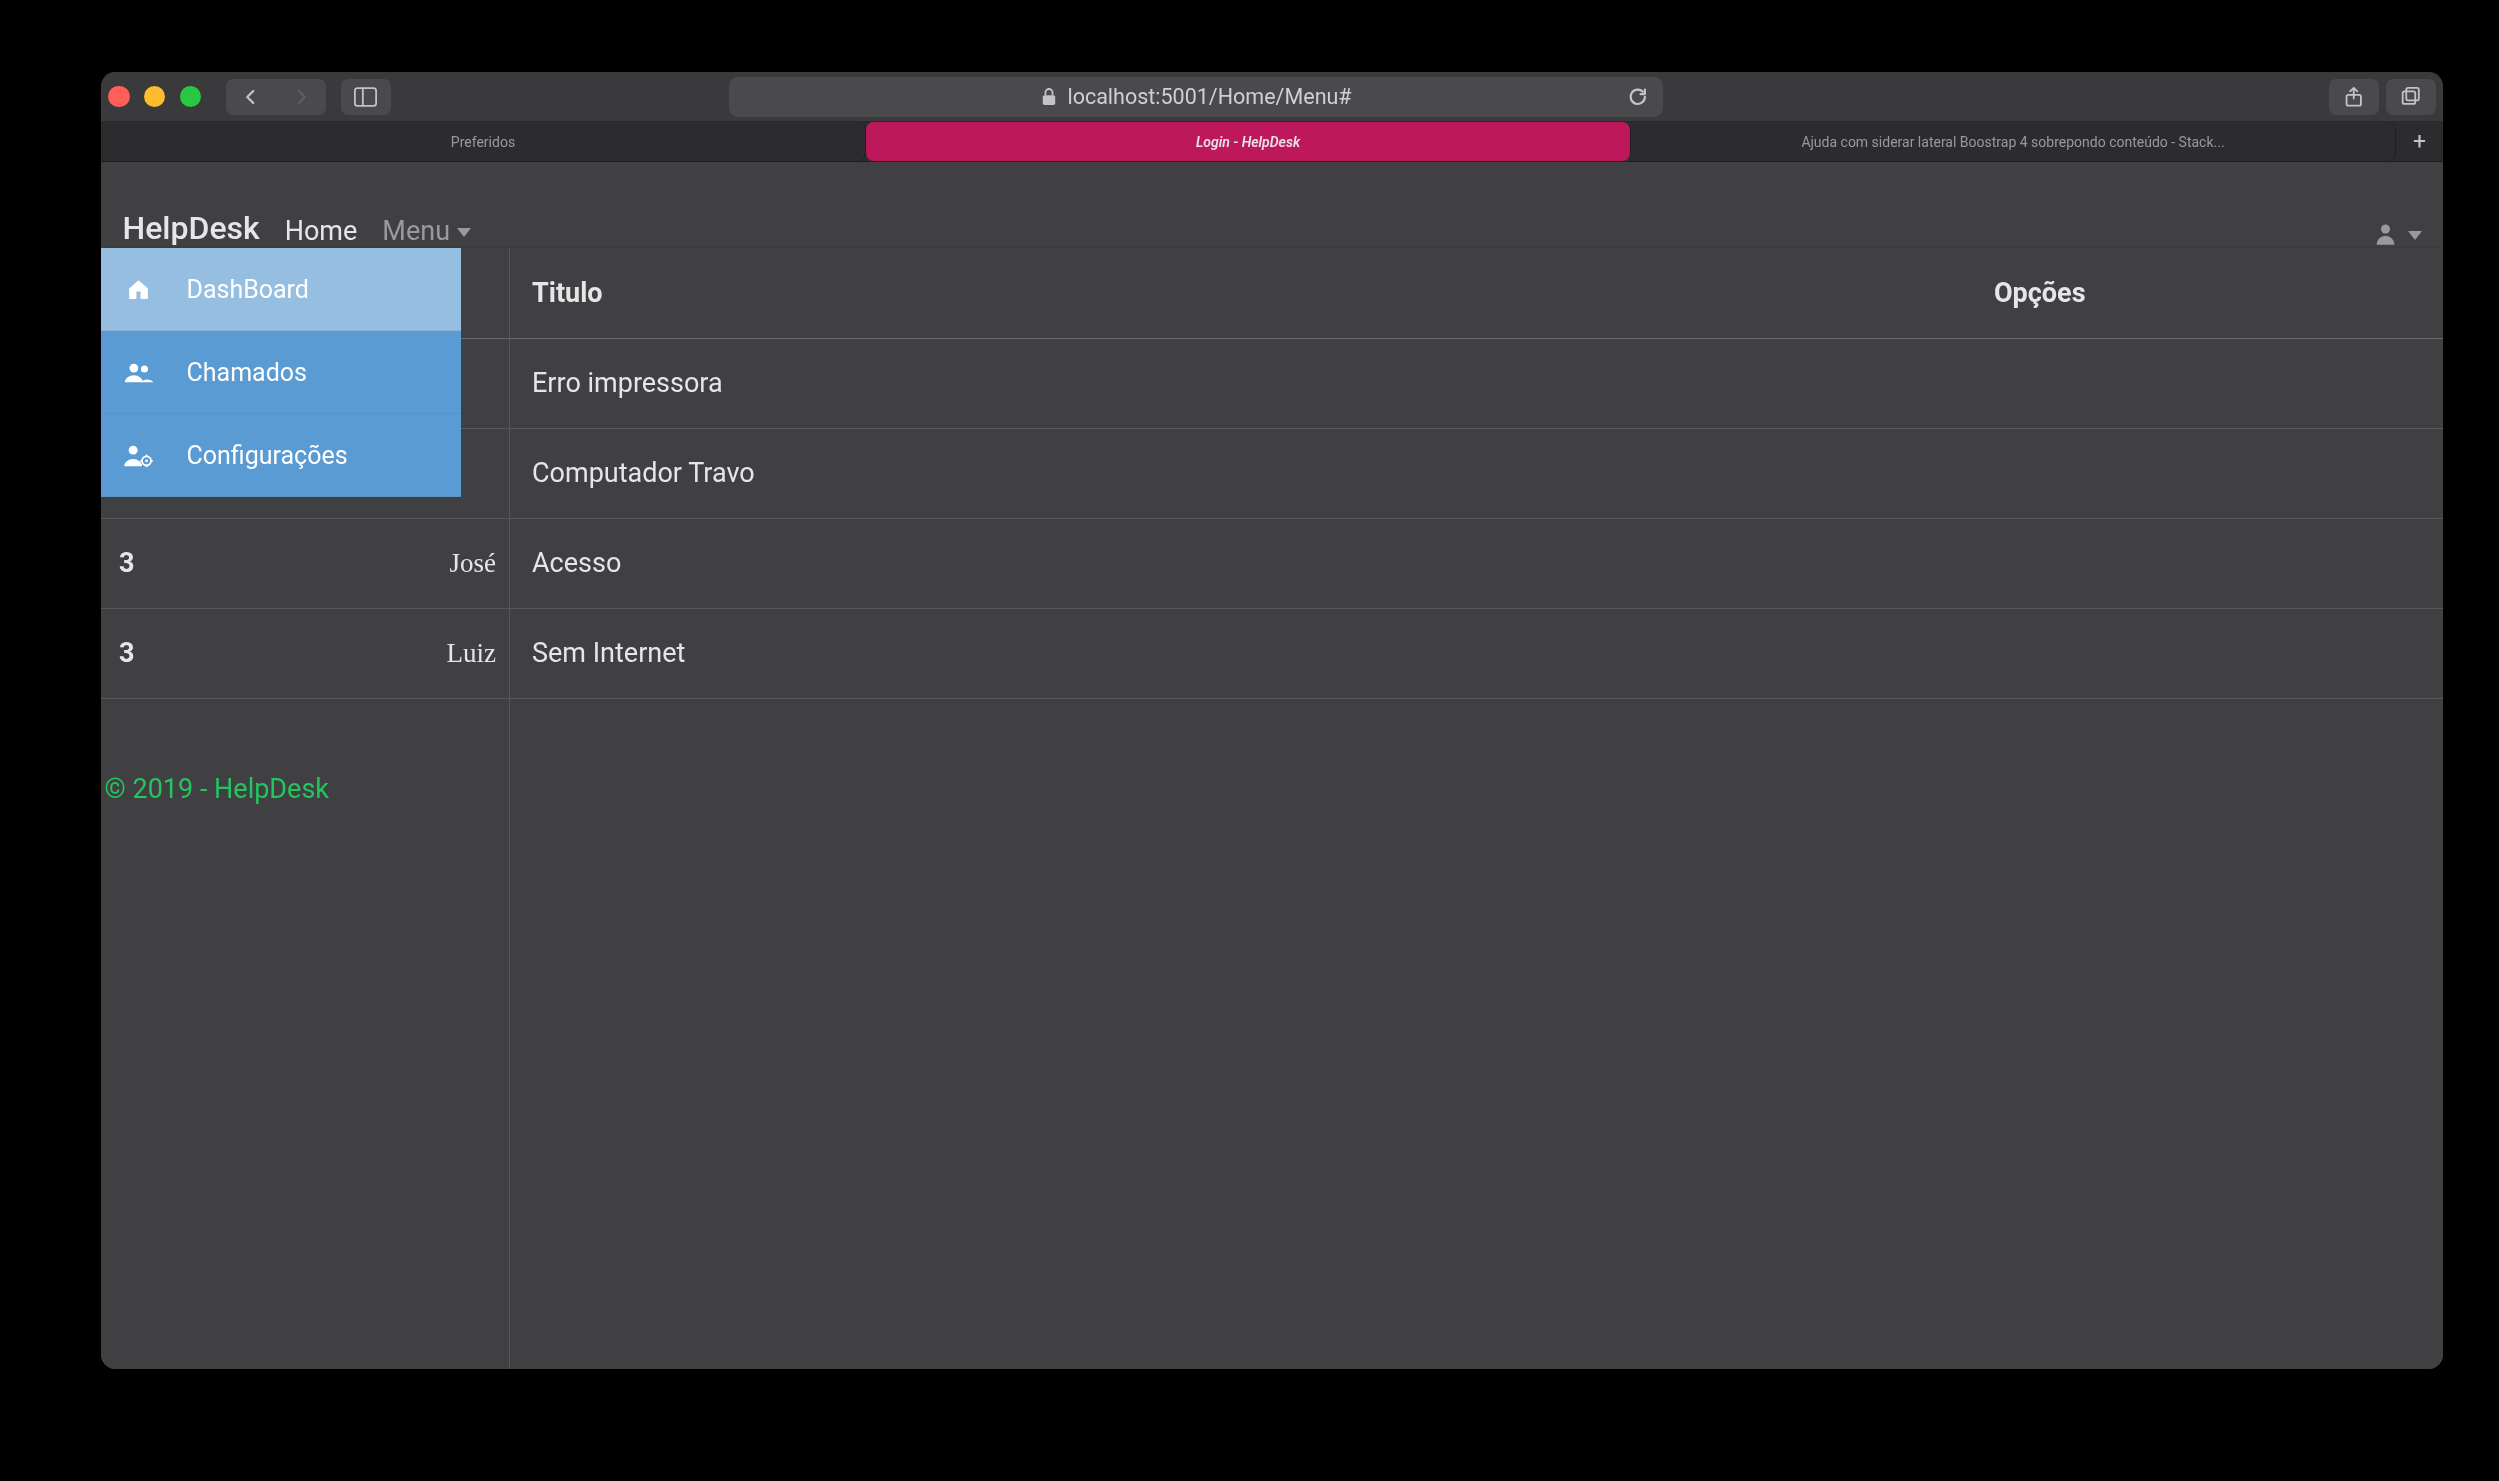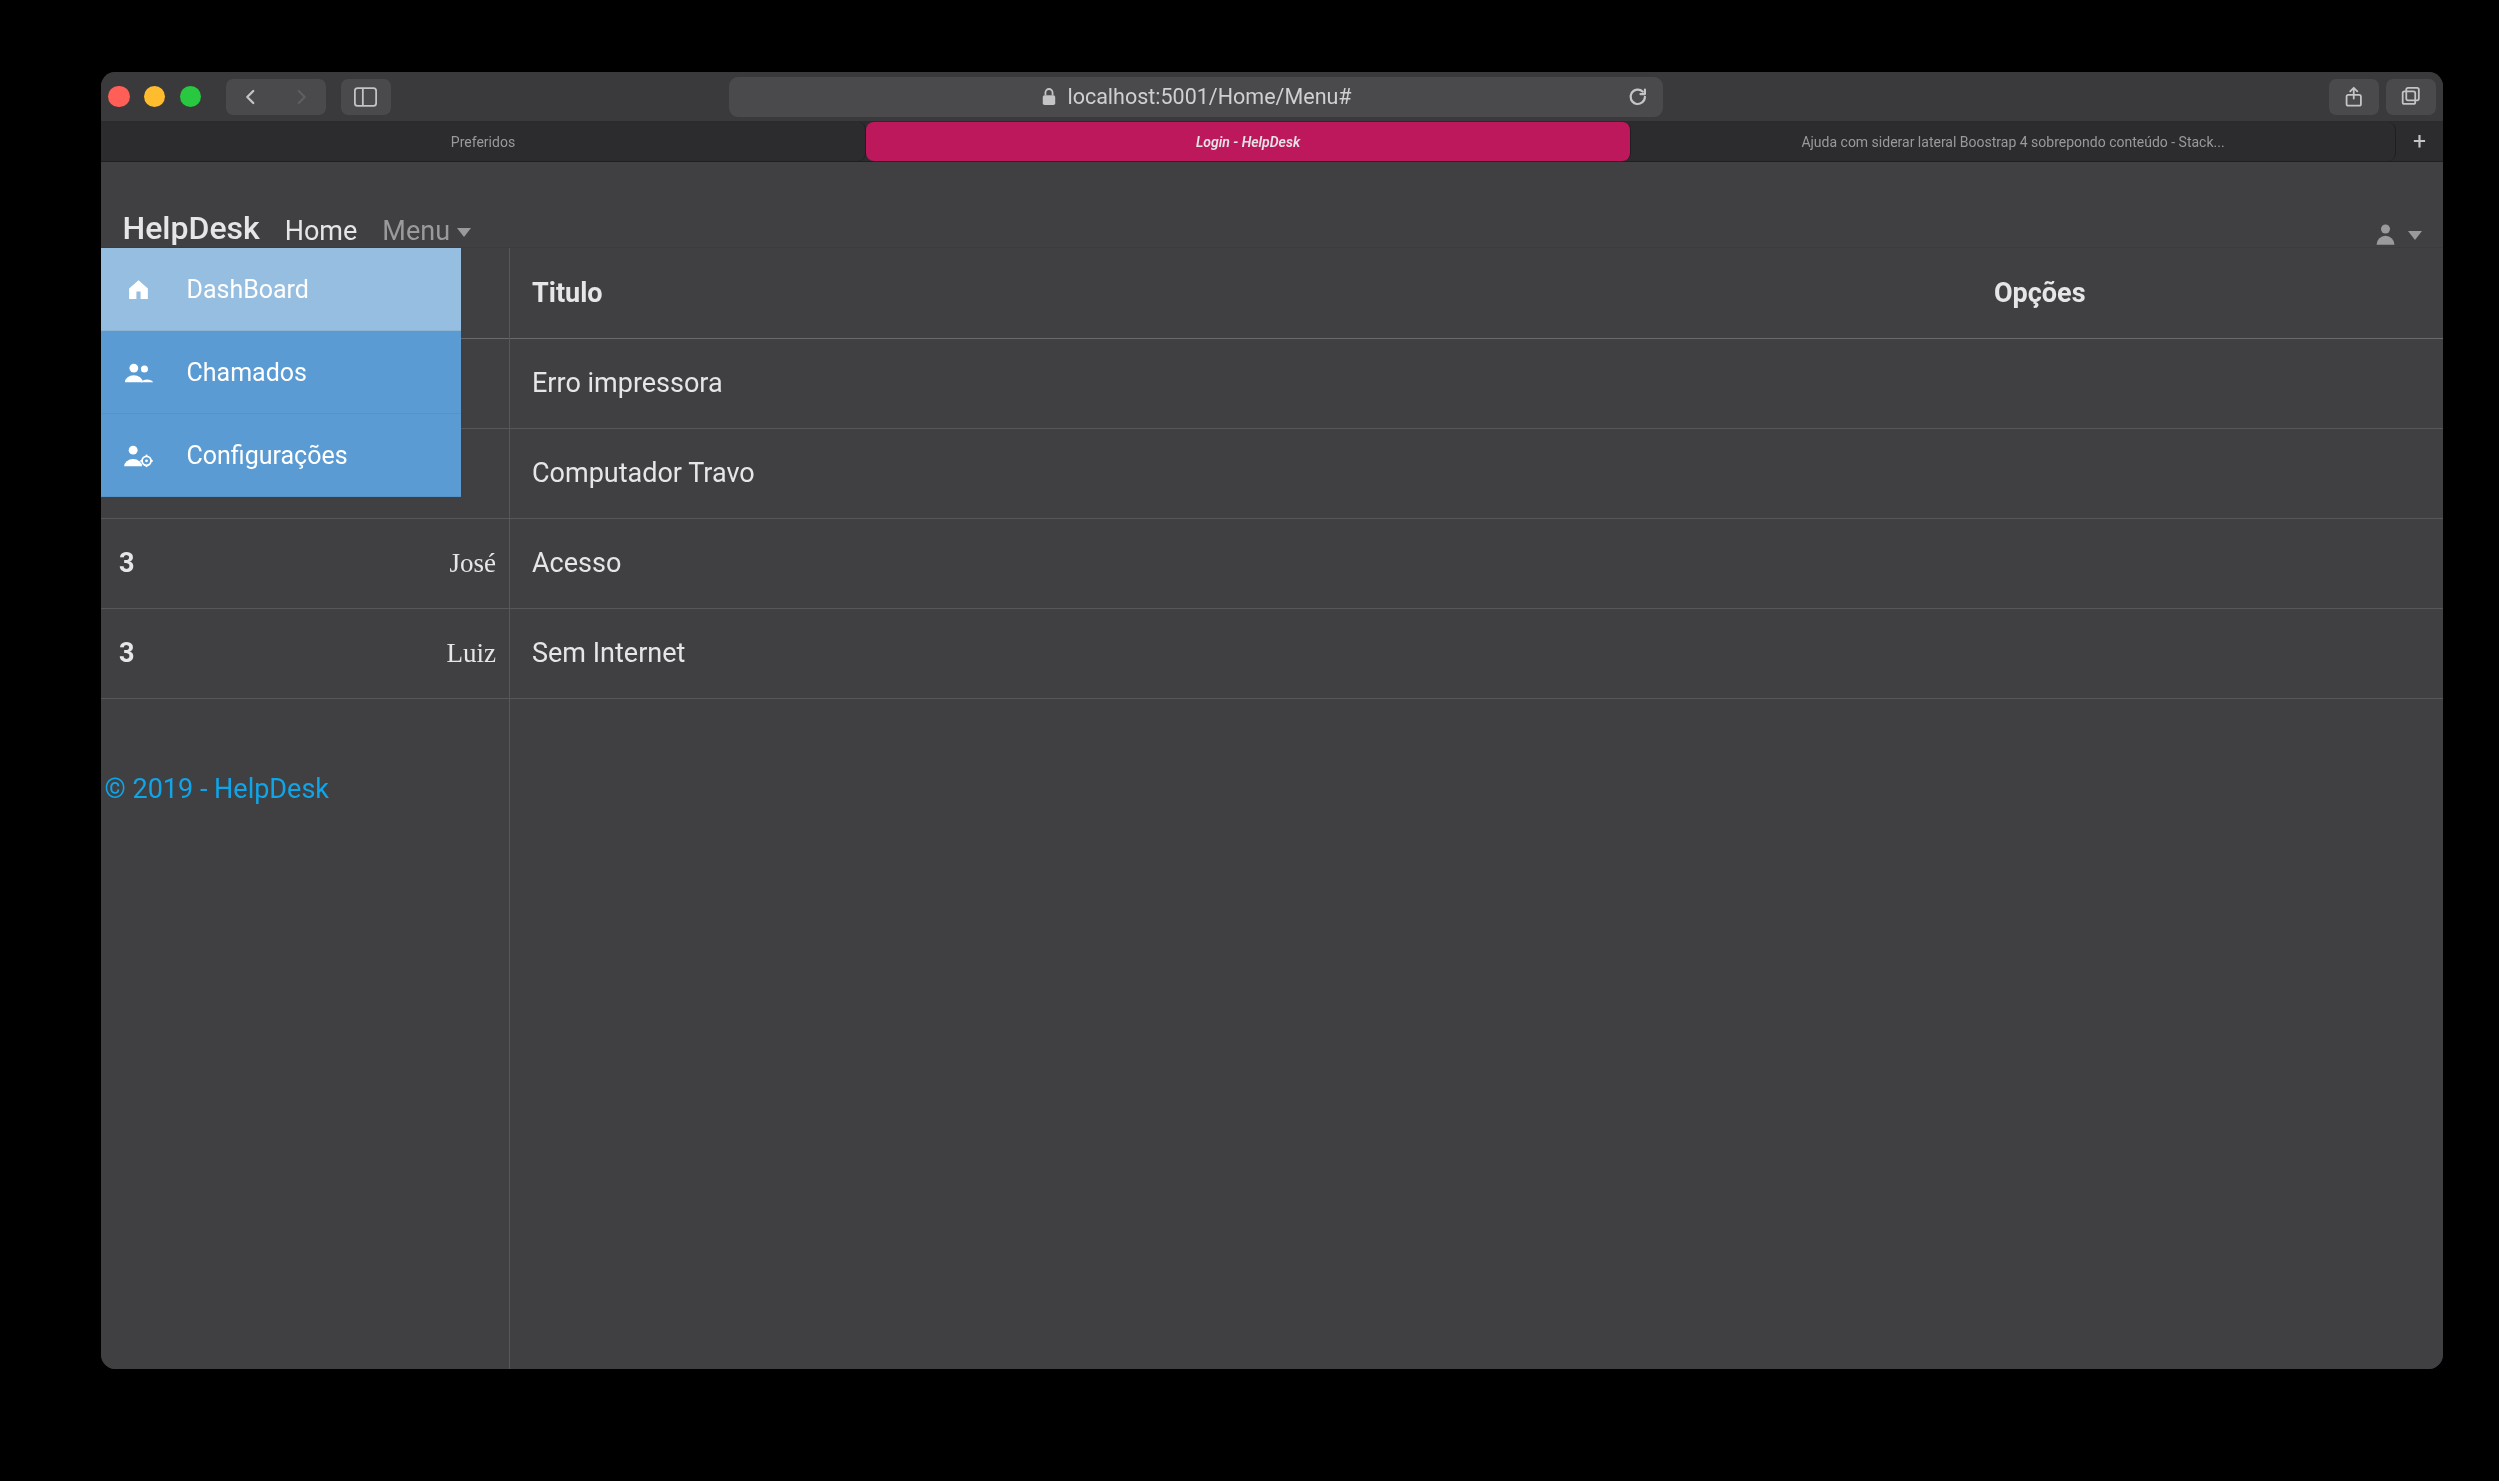--- a/index.html
+++ b/index.html
@@ -219,21 +219,21 @@
   }
   .col-id { width: 198px; padding-left: 18px; font-weight: 700; }
   .col-name { width: 215px; text-align: right; padding-right: 72px; font-family: Liberation Serif, serif; }
   .col-title { padding-left: 54px; }
   .col-options { width: 467px; text-align: center; }
   
   .footer {
     position: absolute;
     left: 0;
     top: 514px;
-    color: #0ea5e9;
+    color: #22c55e;
     font-size: 27px;
     padding: 10.8px 0 0 3.6px;
   }
   
   .vline {
     position: absolute;
     left: 408px;
     top: 0;
     bottom: 0;
     width: 0.9px;

